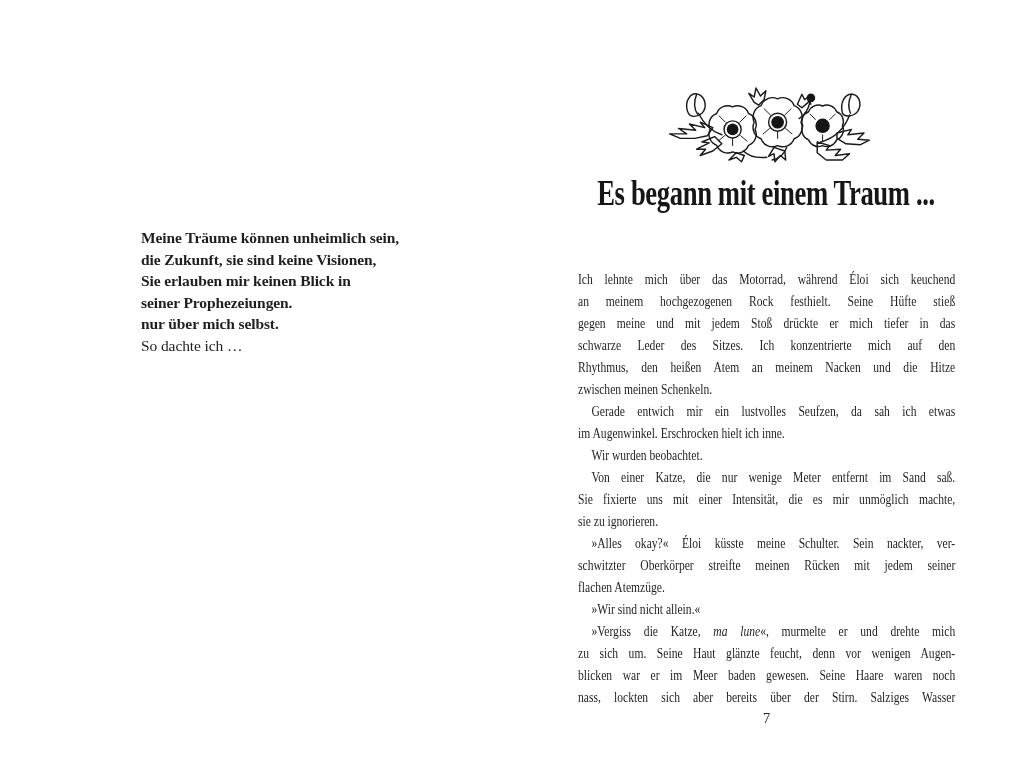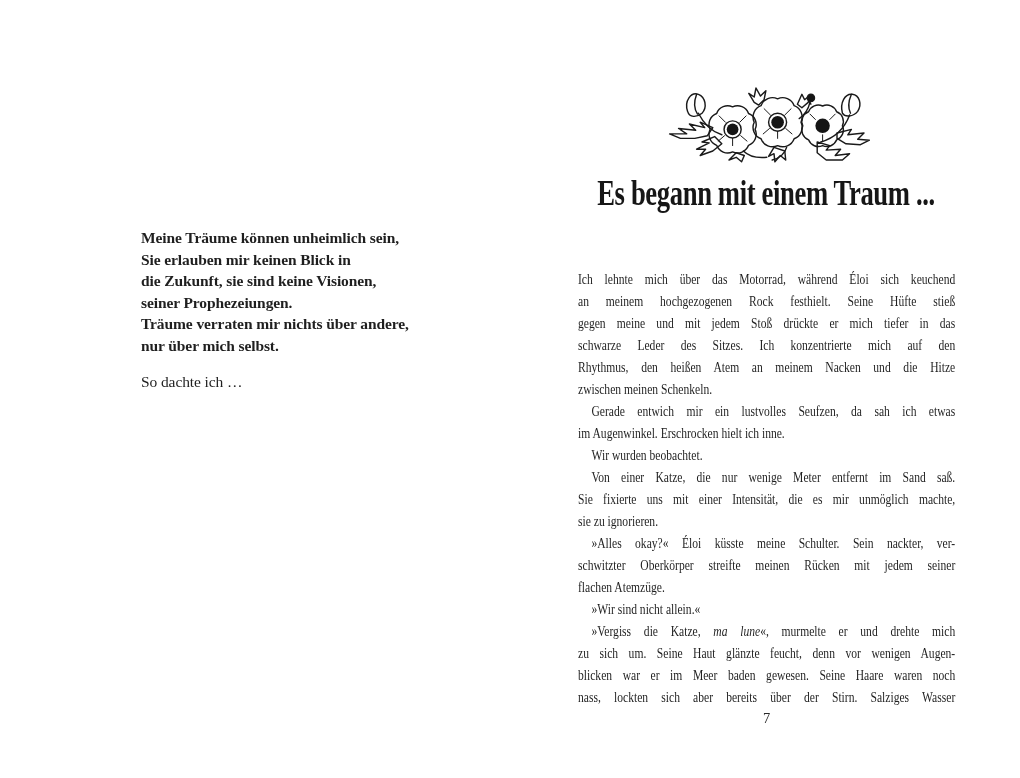--- a/index.html
+++ b/index.html
@@ -21,21 +21,21 @@
   .epigraph {
     position: absolute;
     left: 141px;
     top: 227px;
     width: 340px;
     font-size: 15.5px;
     line-height: 21.6px;
     letter-spacing: -0.1px;
   }
   .ep-line { white-space: nowrap; font-weight: bold; }
-  .ep-closing { margin-top: 14px; white-space: nowrap; }
+  .ep-closing { white-space: nowrap; }
 
   
   .ornament {
     position: absolute;
     left: 657px;
     top: 85px;
     width: 216px;
     height: 78px;
   }
   .ornament svg { width: 100%; height: 100%; display: block; }
@@ -86,24 +86,23 @@
   }
 </style>
 </head>
 <body>
 
 <div class="sheet">
 
   <div class="epigraph">
 
   <div class="ep-line">Meine Träume können unheimlich sein,</div>
+      <div class="ep-line">die Zukunft, sie sind keine Visionen,</div>
       <div class="ep-line">Sie erlauben mir keinen Blick in</div>
-      <div class="ep-line">die Zukunft, sie sind keine Visionen,</div>
       <div class="ep-line">seiner Prophezeiungen.</div>
-      <div class="ep-line">Träume verraten mir nichts über andere,</div>
       <div class="ep-line">nur über mich selbst.</div>
       <div class="ep-closing">So dachte ich …</div>
     </div>
 
   <div class="ornament">
     <svg viewBox="0 0 240 84" fill="none" stroke="#1a1a1a" stroke-width="1.6" stroke-linecap="round" stroke-linejoin="round">
 
       <path d="M 46,30 C 52,42 60,50 72,54"></path>
       <path d="M 214,32 C 208,48 196,58 182,62"></path>
       <path d="M 170,18 C 168,26 164,32 158,36"></path>

